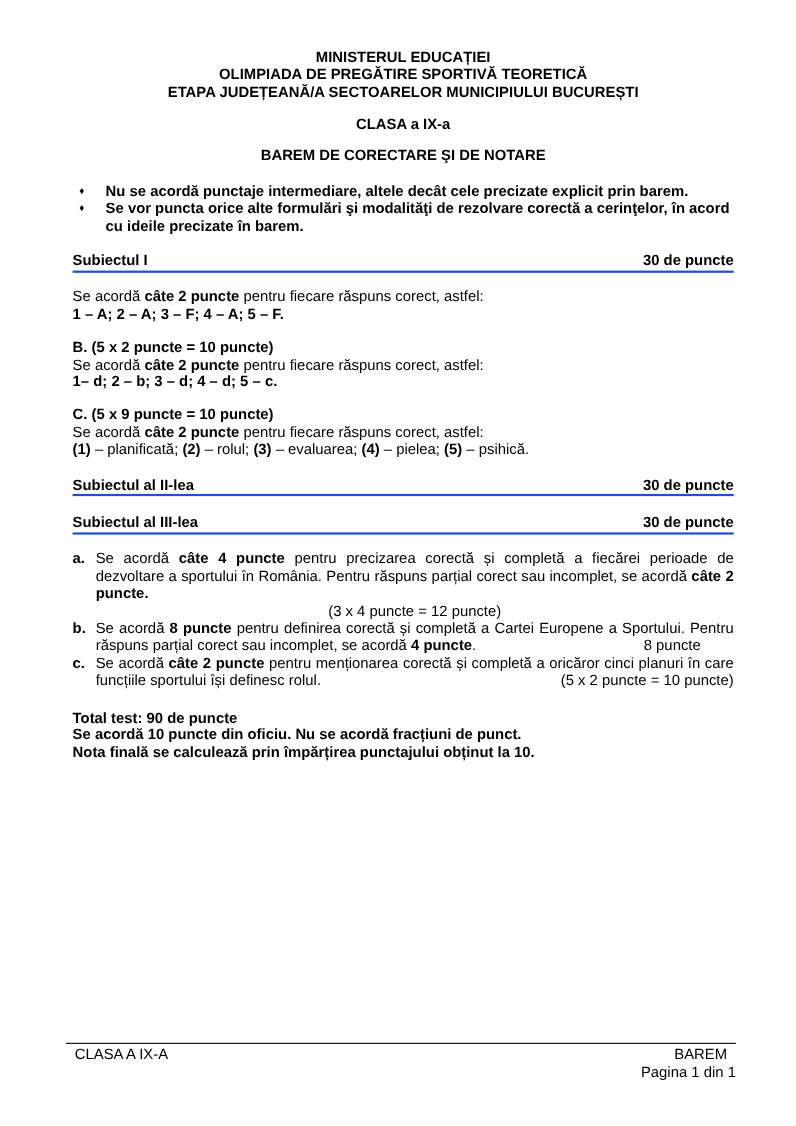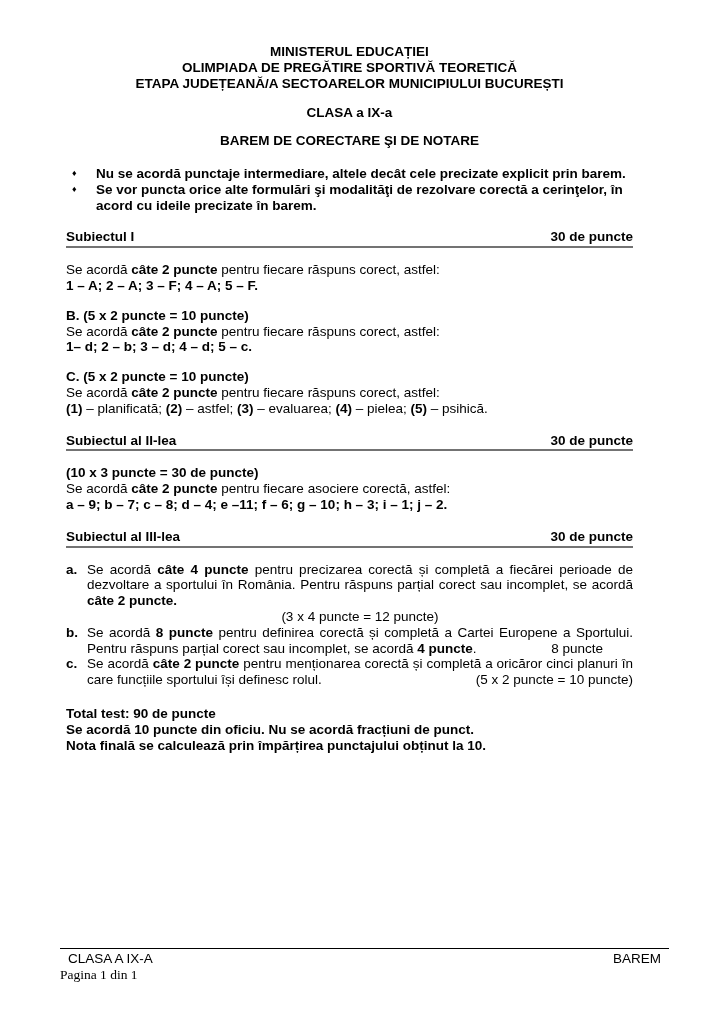--- a/index.html
+++ b/index.html
@@ -3,44 +3,44 @@
 <meta charset="utf-8">
 <style>
   html,body{margin:0;padding:0;}
   body{
     width:724px;height:1024px;background:#ffffff;color:#000000;
     font-family:"Liberation Sans", sans-serif;
     font-size:13.5px;line-height:15.8px;
     position:relative;overflow:hidden;
   }
   .page{position:absolute;top:0;left:0;right:0;bottom:0;
-    padding:44px 91px 0 66px;box-sizing:border-box;}
+    padding:44px 57px 0 66px;box-sizing:border-box;}
   b,.bold{font-weight:bold;}
   .hdr{ text-align:center;font-weight:bold;}
   .class-line{margin-top:14px;}
   .doc-title{margin-top:12px;}
   .notes{margin-top:17px;}
   .note{position:relative;padding-left:30px;font-weight:bold;}
   .bullet{position:absolute;left:6px;top:0;font-size:9px;line-height:15.8px;}
   .sec-head{
     margin-top:16px;display:flex;justify-content:space-between;
-    font-weight:bold;border-bottom:2px solid #737373;padding-bottom:1px;
+    font-weight:bold;border-bottom:2px solid #1d4ed8;padding-bottom:1px;
   }
   .block{margin-top:14px;}
   .item{position:relative;padding-left:21px;text-align:justify;}
   .marker{position:absolute;left:0;top:0;font-weight:bold;}
   .pts-line{text-align:center;}
   .pts-abs{position:absolute;bottom:0;}
   .pts-b{right:30px;}
   .pts-c{right:0;}
   .totals{margin-top:18px;font-weight:bold;}
   .footer{position:absolute;left:60px;right:55px;top:948px;}
   .footer-rule{border-top:1px solid #000;}
   .footer-row{display:flex;justify-content:space-between;padding:2px 8px 0 8px;}
-  .footer-center{text-align:left;font-family:Liberation Serif, serif;}
+  .footer-center{text-align:right;}
 </style>
 </head>
 <body>
 
 <div class="page">
 
   <div class="hdr">
     <div>MINISTERUL EDUCAȚIEI</div>
     <div>OLIMPIADA DE PREGĂTIRE SPORTIVĂ TEORETICĂ</div>
     <div>ETAPA JUDEȚEANĂ/A SECTOARELOR MUNICIPIULUI BUCUREȘTI</div>
@@ -70,35 +70,30 @@
     <div><b>1 – A; 2 – A; 3 – F; 4 – A; 5 – F.</b></div>
   </div>
 
   <div class="block">
     <div class="bold">B. (5 x 2 puncte = 10 puncte)</div>
     <div><span>Se acordă </span><b>câte 2 puncte</b><span> pentru fiecare răspuns corect, astfel:</span></div>
     <div><b>1– d; 2 – b; 3 – d; 4 – d; 5 – c.</b></div>
   </div>
 
   <div class="block">
-    <div class="bold">C. (5 x 2 puncte = 10 puncte)</div>
+    <div class="bold">C. (5 x 9 puncte = 10 puncte)</div>
     <div><span>Se acordă </span><b>câte 2 puncte</b><span> pentru fiecare răspuns corect, astfel:</span></div>
-    <div><b>(1)</b><span> – planificată; </span><b>(2)</b><span> – astfel; </span><b>(3)</b><span> – evaluarea; </span><b>(4)</b><span> – pielea; </span><b>(5)</b><span> – psihică.</span></div>
+    <div><b>(1)</b><span> – planificată; </span><b>(2)</b><span> – rolul; </span><b>(3)</b><span> – evaluarea; </span><b>(4)</b><span> – pielea; </span><b>(5)</b><span> – psihică.</span></div>
   </div>
 
   <div class="sec-head">
     <span>Subiectul al II-lea</span>
     <span>30 de puncte</span>
   </div>
 
-  <div class="block">
-    <div class="bold">(10 x 3 puncte = 30 de puncte)</div>
-    <div><span>Se acordă </span><b>câte 2 puncte</b><span> pentru fiecare asociere corectă, astfel:</span></div>
-    <div><b>a – 9; b – 7; c – 8; d – 4; e –11; f – 6; g – 10; h – 3; i – 1; j – 2.</b></div>
-  </div>
 
   <div class="sec-head">
     <span>Subiectul al III-lea</span>
     <span>30 de puncte</span>
   </div>
 
   <div class="block">
     <div class="item">
       <span class="marker">a.</span>
       <div><span>Se acordă </span><b>câte 4 puncte</b><span> pentru precizarea corectă și completă a fiecărei perioade de dezvoltare a sportului în România. Pentru răspuns parțial corect sau incomplet, se acordă </span><b>câte 2 puncte.</b></div>

